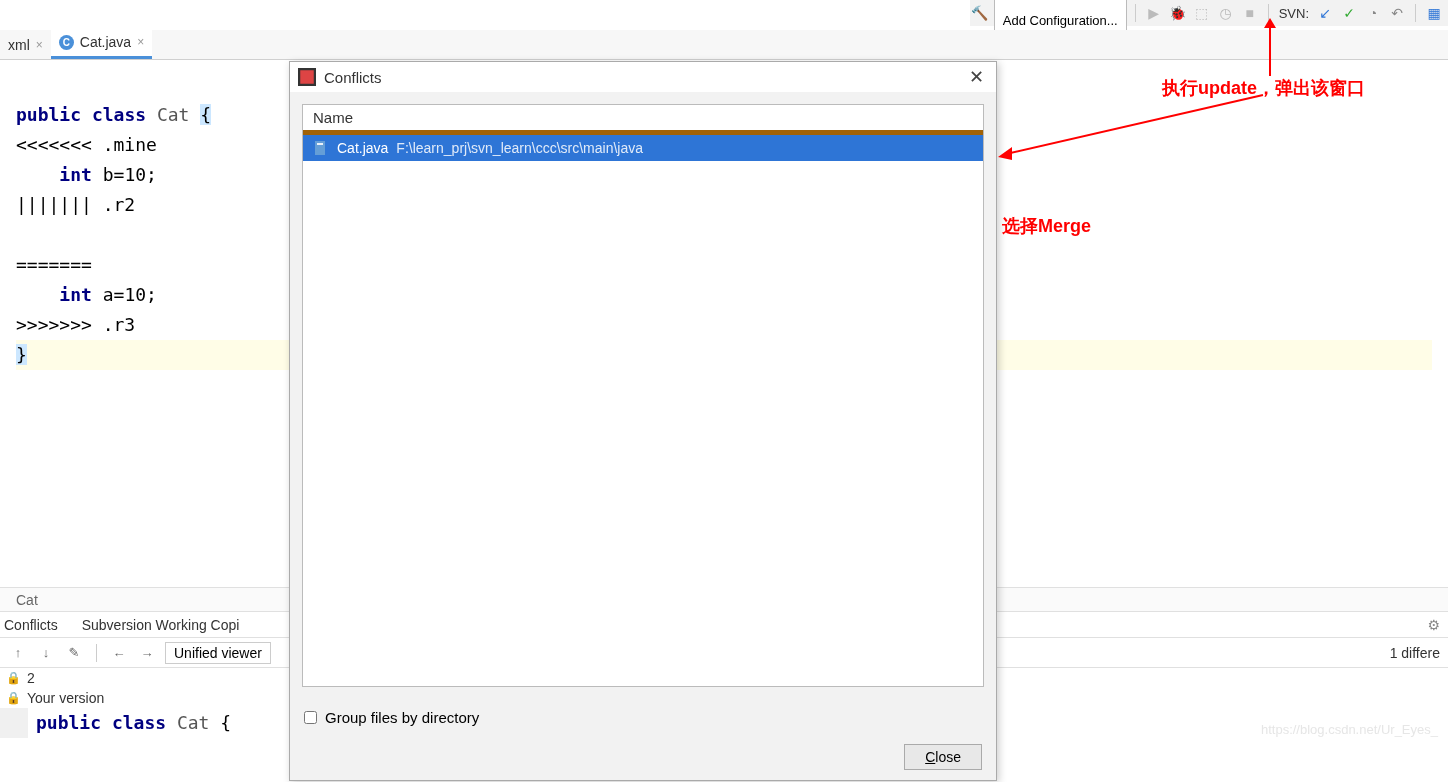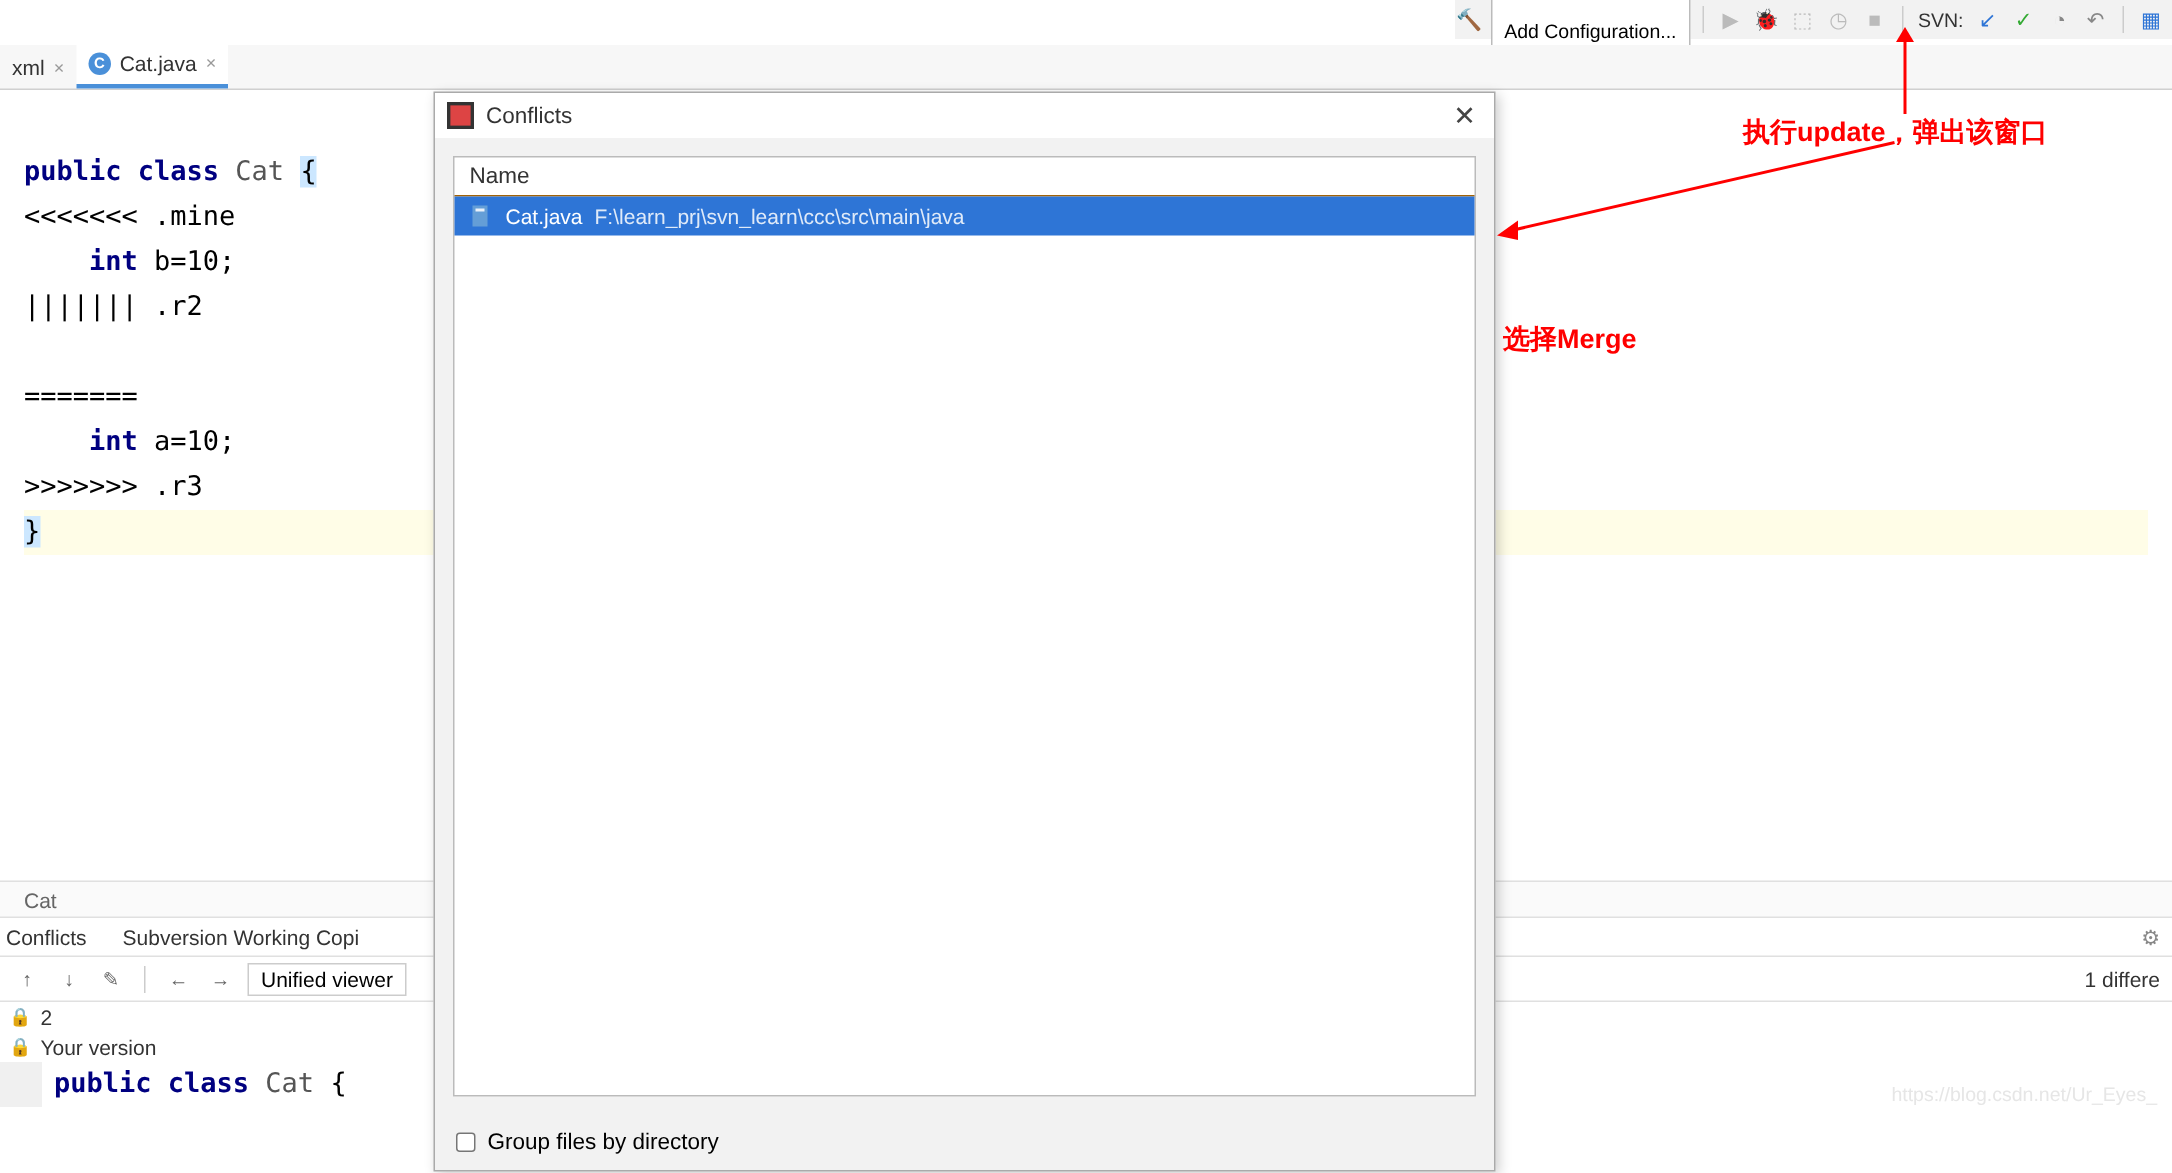--- a/index.html
+++ b/index.html
@@ -50,21 +50,21 @@
 .diff-code { font-family: Consolas, monospace; font-size: 18px; line-height: 30px; padding-left: 8px; }
 
 
 .dialog { position: absolute; left: 289px; top: 61px; width: 708px; height: 720px; background: #f2f2f2; border: 1px solid #aaa; box-shadow: 2px 2px 8px rgba(0,0,0,.2); display: flex; flex-direction: column; }
 .dlg-title { display: flex; align-items: center; height: 30px; padding: 0 8px; background: #fff; }
 .dlg-title .app-icon { width: 18px; height: 18px; margin-right: 8px; }
 .dlg-title .title-text { font-size: 15px; color: #333; }
 .dlg-title .close-x { margin-left: auto; font-size: 18px; color: #444; cursor: pointer; padding: 0 4px; }
 .dlg-body { flex: 1; display: flex; gap: 12px; padding: 12px; }
 .file-list-wrap { flex: 1; display: flex; flex-direction: column; border: 1px solid #bbb; background: #fff; }
-.list-header { padding: 4px 10px; font-size: 15px; color: #333; border-bottom: 1px solid #a16207; }
+.list-header { padding: 4px 10px; font-size: 15px; color: #333; border-bottom: 5px solid #a16207; }
 .list-row { display: flex; align-items: center; height: 26px; padding: 0 10px; gap: 8px; background: #2e75d6; color: #fff; font-size: 14px; }
 .list-row .file-icon { width: 16px; height: 16px; opacity: .9; }
 .dlg-buttons { display: flex; flex-direction: column; gap: 10px; width: 132px; }
 .dlg-btn { border: 1px solid #aaa; background: #e8e8e8; padding: 4px 0; font-size: 14px; text-align: center; cursor: pointer; }
 .dlg-btn.highlight { border: 1px solid #4a90d9; background: #fff; }
 .dlg-footer { padding: 10px 14px; display: flex; flex-direction: column; gap: 18px; }
 .chk-row { display: flex; gap: 8px; font-size: 15px; }
 .footer-btn-row { display: flex; justify-content: flex-end; }
 .close-btn { border: 1px solid #aaa; background: #e8e8e8; padding: 4px 20px; font-size: 14px; cursor: pointer; }
 
@@ -183,20 +183,23 @@
         <span>Cat.java</span>
         <span style="opacity:.85">F:\learn_prj\svn_learn\ccc\src\main\java</span>
       </div>
     </div>
   </div>
   <div class="dlg-footer">
     <label class="chk-row">
       <input type="checkbox" style="">
       <span>Group files by directory</span>
     </label>
+    <div class="footer-btn-row">
+      <div class="close-btn"><u>C</u><span>lose</span></div>
+    </div>
   </div>
 </div>
 
 <div class="annotation1">执行update，弹出该窗口</div>
 <div class="annotation2">选择Merge</div>
 <svg class="arrow-svg" style="left:1260px; top:18px; width:20px; height:60px;">
   <line x1="10" y1="58" x2="10" y2="4" stroke="#ff0000" stroke-width="2"></line>
   <polygon points="10,0 4,10 16,10" fill="#ff0000"></polygon>
 </svg>
 <svg class="arrow-svg" style="left:998px; top:92px; width:270px; height:70px;">

